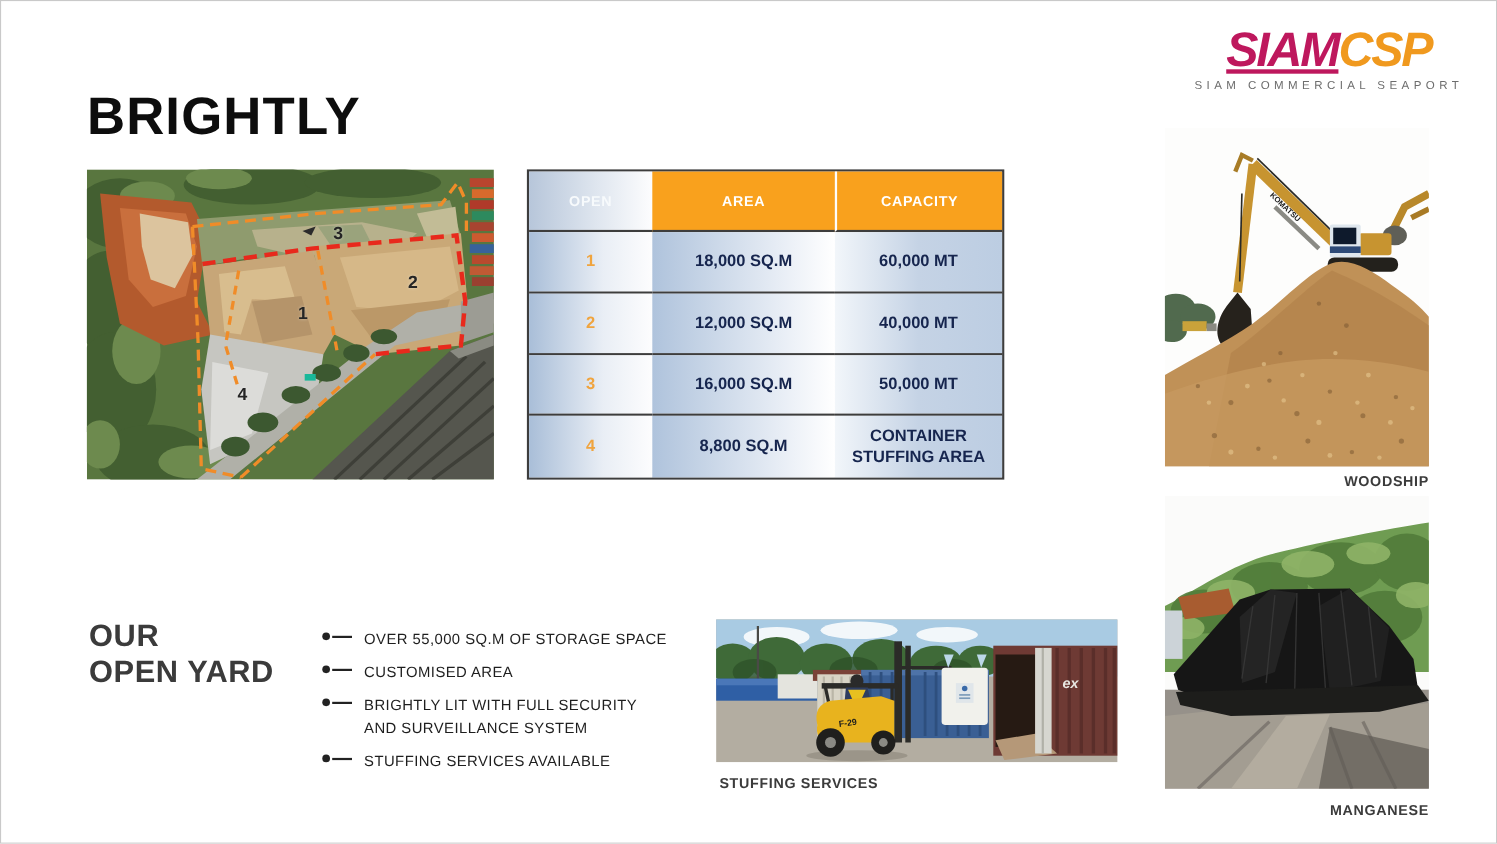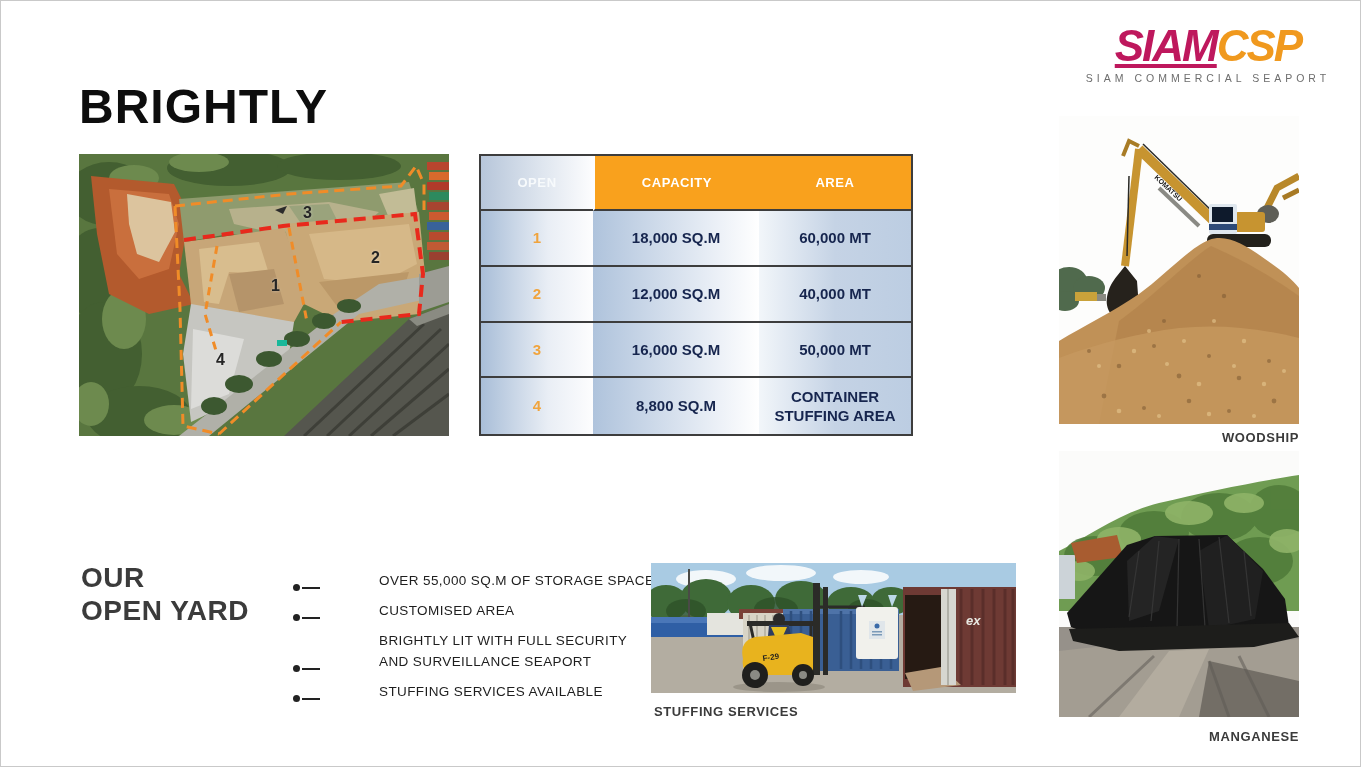--- a/index.html
+++ b/index.html
@@ -45,21 +45,21 @@
 
   
   .photo-box { position:absolute; }
   .caption { position:absolute; font-size:13px; font-weight:700; color:#3b3b3b; letter-spacing:.6px; }
   .cap-right { text-align:right; }
 
   
   .openyard-heading { position:absolute; left:80px; top:560px; font-size:28px; font-weight:700;
                       color:#3b3b3b; line-height:33px; letter-spacing:.5px; }
   .bullets { position:absolute; left:292px; top:569px; }
-  .bullet { display:flex; align-items:flex-end; margin-bottom:9px;gap:48px; }
+  .bullet { display:flex; align-items:flex-start; margin-bottom:9px; }
   .bullet-marker { display:flex; align-items:center; width:27px; margin-top:5px; flex:none; }
   .bullet-dot  { width:7px; height:7px; border-radius:50%; background:#222222; }
   .bullet-dash { flex:1; height:2px; background:#222222; margin-left:2px; }
   .bullet-text { margin-left:11px; font-size:13.5px; color:#1e1e1e; letter-spacing:.4px; line-height:21px; }
   .bt-0 { max-width:280px; }
   .bt-2 { max-width:248px; }
 </style>
 </head>
 <body>
 
@@ -148,22 +148,22 @@
       <path d="M196,56 l12,-4 -4,8 z" fill="#2b2b2b"></path>
     </svg>
     <span class="map-num" style="left:192px; top:123px;">1</span>
     <span class="map-num" style="left:292px; top:95px;">2</span>
     <span class="map-num" style="left:224px; top:50px;">3</span>
     <span class="map-num" style="left:137px; top:197px;">4</span>
   </div>
 
   <div class="storage-table">
     <div class="cell th th-yard">OPEN</div>
+    <div class="cell th th-orange">AREA</div>
     <div class="cell th th-orange th-cap">CAPACITY</div>
-    <div class="cell th th-orange">AREA</div>
 
     <div class="cell td td-yard">1</div>
     <div class="cell td td-area">18,000 SQ.M</div>
     <div class="cell td td-cap">60,000 MT</div>
 
     <div class="cell td td-yard">2</div>
     <div class="cell td td-area">12,000 SQ.M</div>
     <div class="cell td td-cap">40,000 MT</div>
 
     <div class="cell td td-yard">3</div>
@@ -305,21 +305,21 @@
           <span class="bullet-dot"></span>
           <span class="bullet-dash"></span>
         </span>
       <span class="bullet-text">CUSTOMISED AREA</span>
     </div>
     <div class="bullet">
       <span class="bullet-marker">
           <span class="bullet-dot"></span>
           <span class="bullet-dash"></span>
         </span>
-      <span class="bullet-text bt-2">BRIGHTLY LIT WITH FULL SECURITY AND SURVEILLANCE SEAPORT</span>
+      <span class="bullet-text bt-2">BRIGHTLY LIT WITH FULL SECURITY AND SURVEILLANCE SYSTEM</span>
     </div>
     <div class="bullet">
       <span class="bullet-marker">
           <span class="bullet-dot"></span>
           <span class="bullet-dash"></span>
         </span>
       <span class="bullet-text">STUFFING SERVICES AVAILABLE</span>
     </div>
   </div>
 

